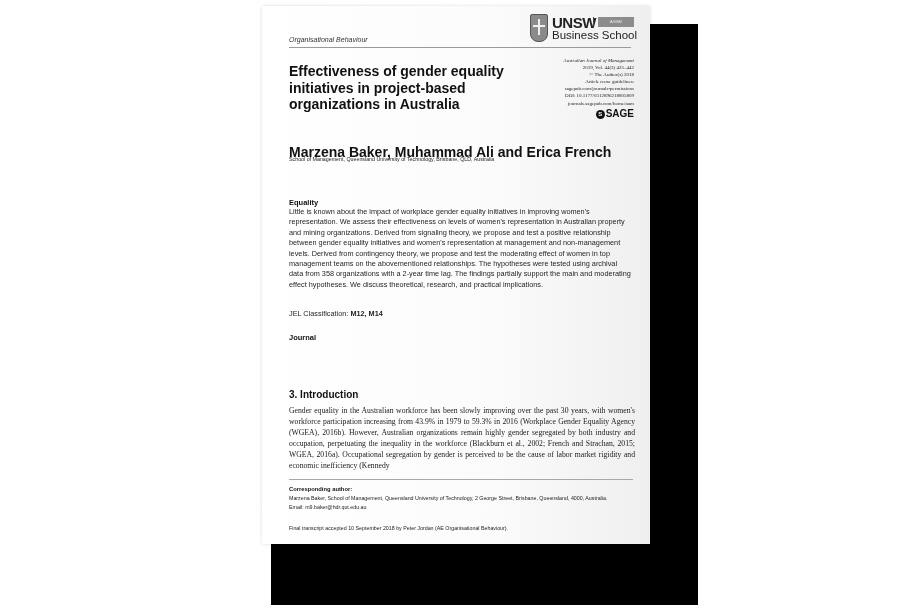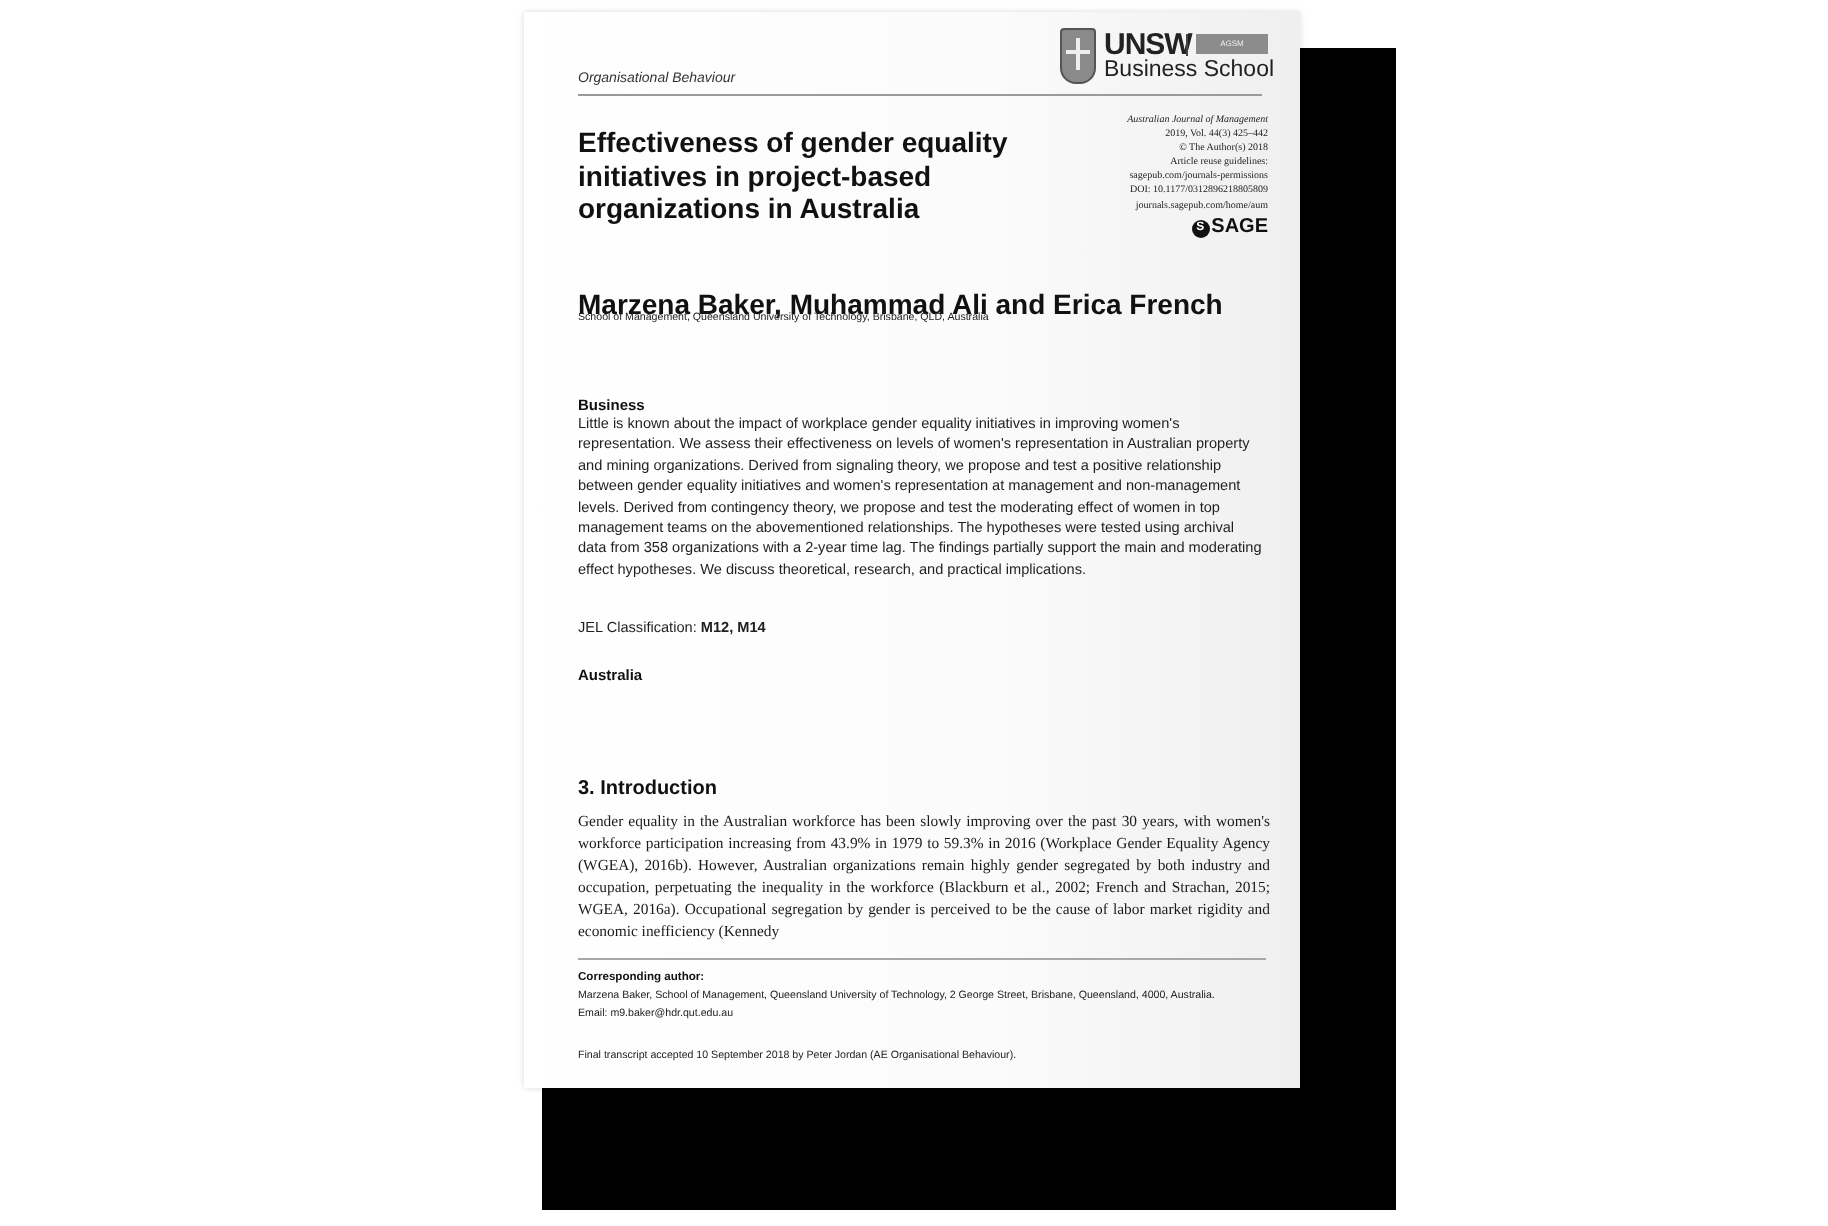--- a/index.html
+++ b/index.html
@@ -90,26 +90,26 @@
     <div>Article reuse guidelines:</div>
     <div>sagepub.com/journals-permissions</div>
     <div>DOI: 10.1177/0312896218805809</div>
     <div>journals.sagepub.com/home/aum</div>
     <div class="sage"><span class="sage-mark">S</span><span>SAGE</span></div>
   </div>
 
   <div class="authors">Marzena Baker, Muhammad Ali and Erica French</div>
   <div class="affil">School of Management, Queensland University of Technology, Brisbane, QLD, Australia</div>
 
-  <div class="section-label" style="top:192px;">Business</div>
+  <div class="section-label" style="top:192px;">Equality</div>
   <div class="body-text" style="top:201px;">Little is known about the impact of workplace gender equality initiatives in improving women's representation. We assess their effectiveness on levels of women's representation in Australian property and mining organizations. Derived from signaling theory, we propose and test a positive relationship between gender equality initiatives and women's representation at management and non-management levels. Derived from contingency theory, we propose and test the moderating effect of women in top management teams on the abovementioned relationships. The hypotheses were tested using archival data from 358 organizations with a 2-year time lag. The findings partially support the main and moderating effect hypotheses. We discuss theoretical, research, and practical implications.</div>
 
   <div class="jel"><span>JEL Classification: </span><b>M12, M14</b></div>
 
-  <div class="section-label" style="top:327px;">Australia</div>
+  <div class="section-label" style="top:327px;">Journal</div>
 
   <div class="intro-head">3. Introduction</div>
   <div class="intro-text">Gender equality in the Australian workforce has been slowly improving over the past 30 years, with women's workforce participation increasing from 43.9% in 1979 to 59.3% in 2016 (Workplace Gender Equality Agency (WGEA), 2016b). However, Australian organizations remain highly gender segregated by both industry and occupation, perpetuating the inequality in the workforce (Blackburn et al., 2002; French and Strachan, 2015; WGEA, 2016a). Occupational segregation by gender is perceived to be the cause of labor market rigidity and economic inefficiency (Kennedy</div>
 
   <div class="foot-rule"></div>
   <div class="corr-head">Corresponding author:</div>
   <div class="corr-text">
     <div>Marzena Baker, School of Management, Queensland University of Technology, 2 George Street, Brisbane, Queensland, 4000, Australia.</div>
     <div>Email: m9.baker@hdr.qut.edu.au</div>
   </div>

